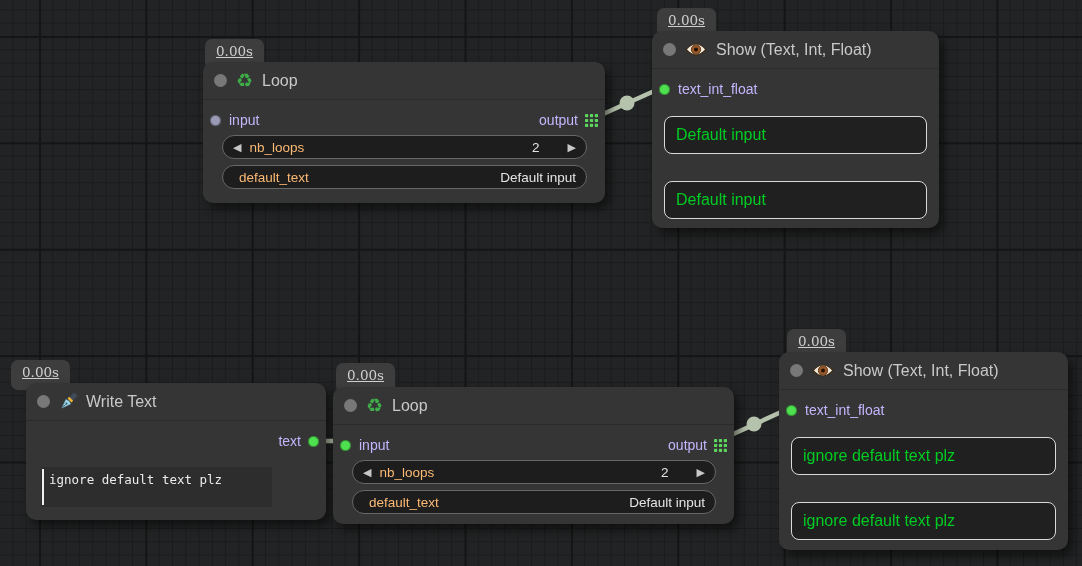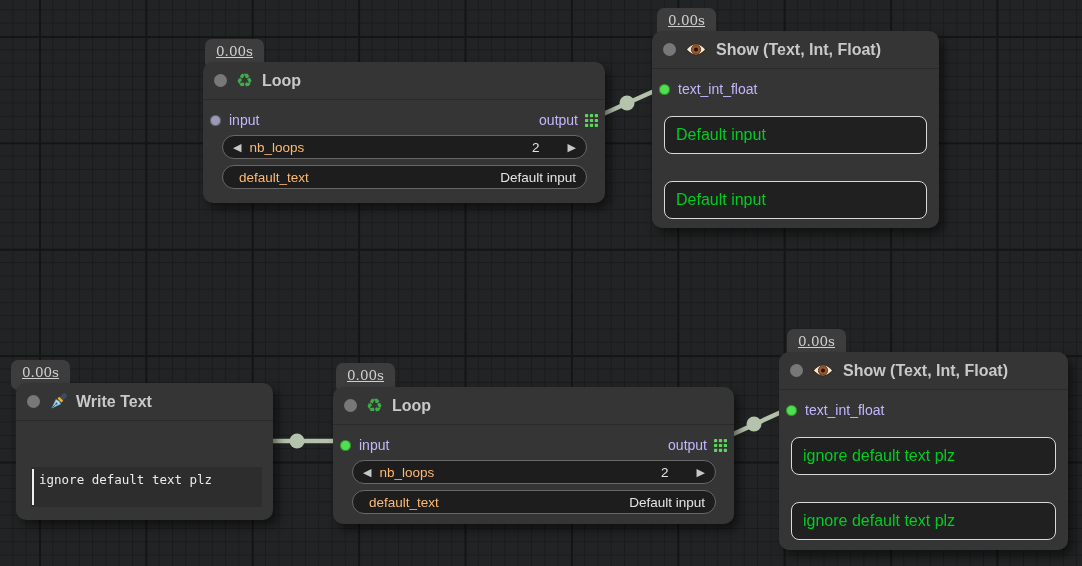--- a/index.html
+++ b/index.html
@@ -13,27 +13,27 @@
       linear-gradient(to bottom,#1a1b1b 1px,transparent 1px);
     background-size:106.4px 106.4px,106.4px 106.4px,13.3px 13.3px,13.3px 13.3px;
     background-position:39px 36px,39px 36px,39px 36px,39px 36px;
     font-family:"Liberation Sans",sans-serif;
   }
   
   .node{position:absolute;background:#353535;border-radius:10px;
         box-shadow:5px 6px 10px rgba(0,0,0,.5);}
   #node-loop-top   {left:203px;top:62px; width:402px;height:141px;}
   #node-show-top   {left:652px;top:31px; width:287px;height:197px;}
-  #node-write-text {left:16px;  top:383px;width:257px;height:137px;}
+  #node-write-text {left:26px;  top:383px;width:300px;height:137px;}
   #node-loop-bottom{left:333px;top:387px;width:401px;height:137px;}
   #node-show-bottom{left:779px;top:352px;width:289px;height:198px;}
 
   .header{position:absolute;top:0;left:0;right:0;height:38px;display:flex;
           align-items:center;padding-left:11px;gap:9px;
-          border-bottom:1px solid #2b2b2b;border-radius:10px 10px 0 0;box-sizing:border-box;font-weight:bold;}
+          border-bottom:1px solid #2b2b2b;border-radius:10px 10px 0 0;box-sizing:border-box;}
   .collapse-dot{width:13px;height:13px;border-radius:50%;background:#787878;flex:none;}
   .title{color:#c9c9c9;font-size:16px;white-space:nowrap;}
   .recycle{color:#3fae49;font-size:19px;line-height:1;font-family:"DejaVu Sans",sans-serif;}
   .hicon{display:flex;align-items:center;flex:none;}
 
   .slot-row{position:absolute;left:0;right:0;top:46px;height:24px;display:flex;
             align-items:center;padding:0 7px;color:#c4b5fd;font-size:14px;box-sizing:border-box;}
   .dot{width:11px;height:11px;border-radius:50%;flex:none;
        box-shadow:inset 0 0 0 1px rgba(0,0,0,.35);}
   .dot.green{background:#4fe04f;}
@@ -165,20 +165,25 @@
             <rect x="7.2" y="-2.5" width="5.6" height="7.5" rx="1" fill="#3f4b5b"></rect>
             <rect x="6.9" y="5" width="6.2" height="2.6" fill="#f2b632"></rect>
             <path d="M10 19.5 L6.3 9.6 Q10 7.4 13.7 9.6 Z" fill="#a6d9ec" stroke="#6fa7bd" stroke-width="0.6"></path>
             <circle cx="10" cy="12.3" r="1.1" fill="#33576b"></circle>
             <line x1="10" y1="13.4" x2="10" y2="18.4" stroke="#33576b" stroke-width="0.9"></line>
           </g>
         </svg>
       </span>
       <span class="title">Write Text</span>
     </div>
+    <div class="slot-row">
+      <span class="spacer"></span>
+      <span class="out-label">text</span>
+      <span class="dot green"></span>
+    </div>
     <div class="textarea">
       <span class="caret"></span>
       <span class="ta-text">ignore default text plz</span>
     </div>
   </div>
 
   <div class="node" id="node-loop-bottom">
     <div class="header">
       <span class="collapse-dot"></span>
       <span class="recycle">♻</span>

